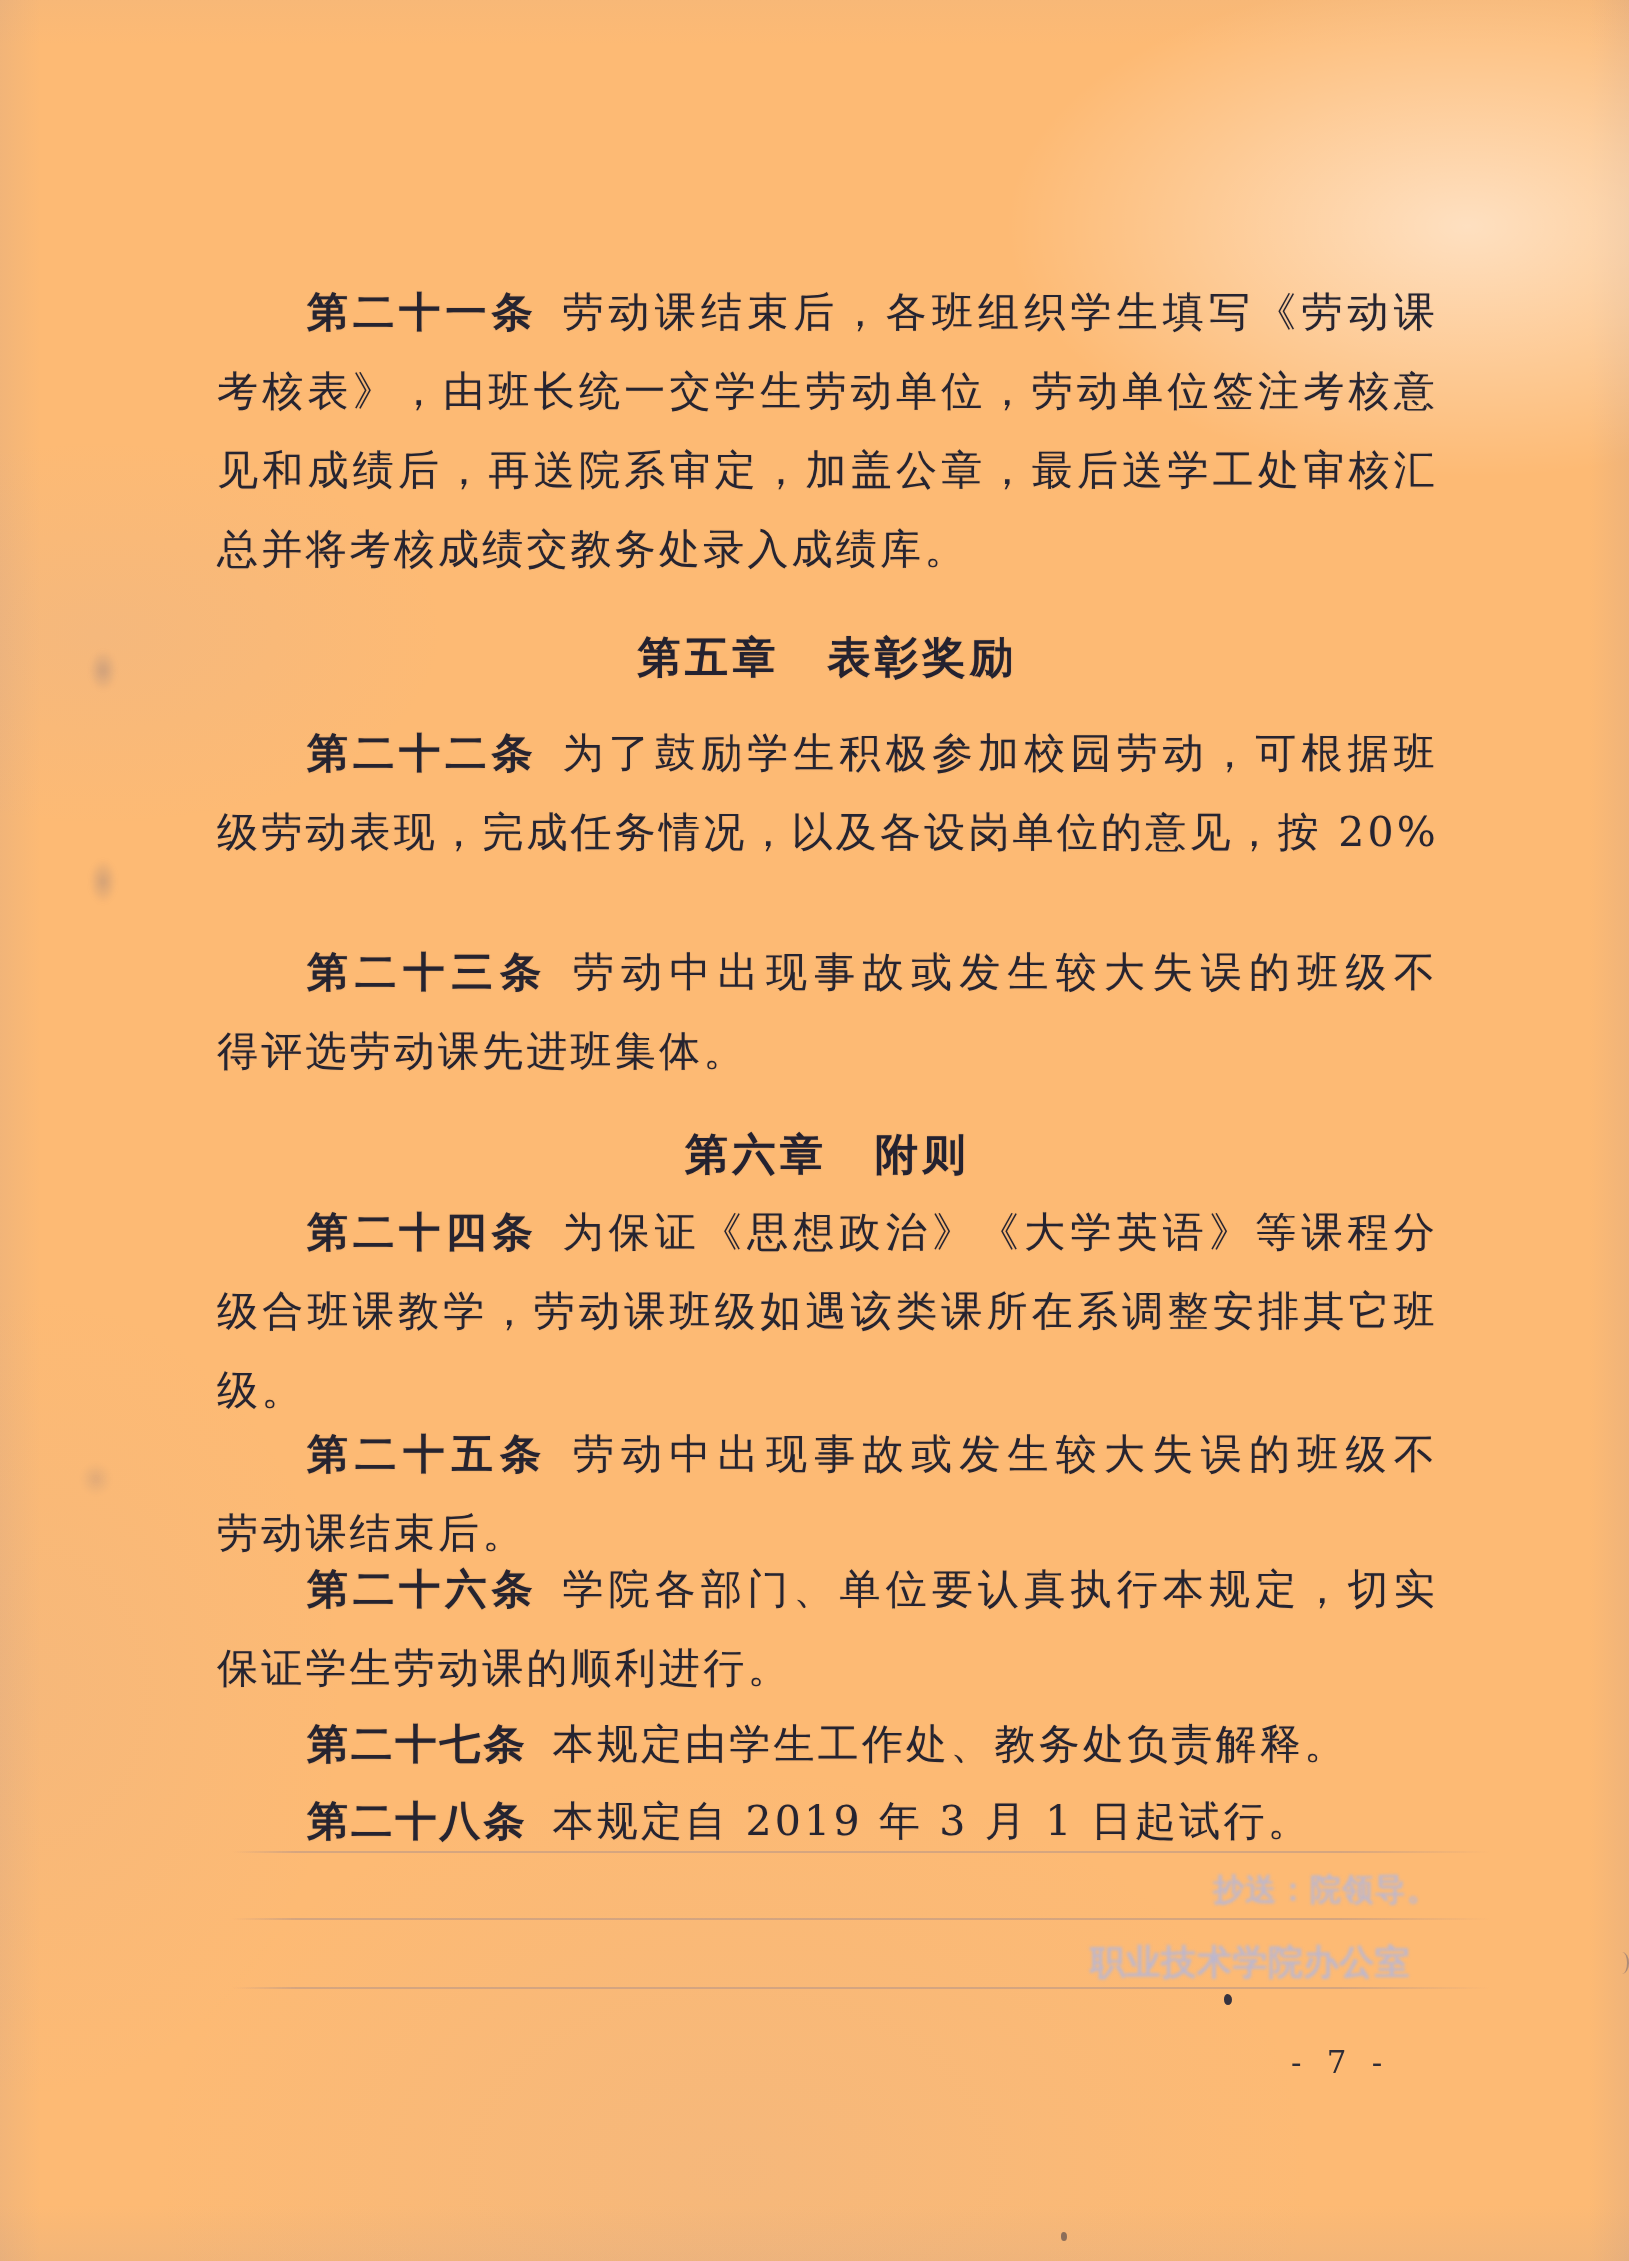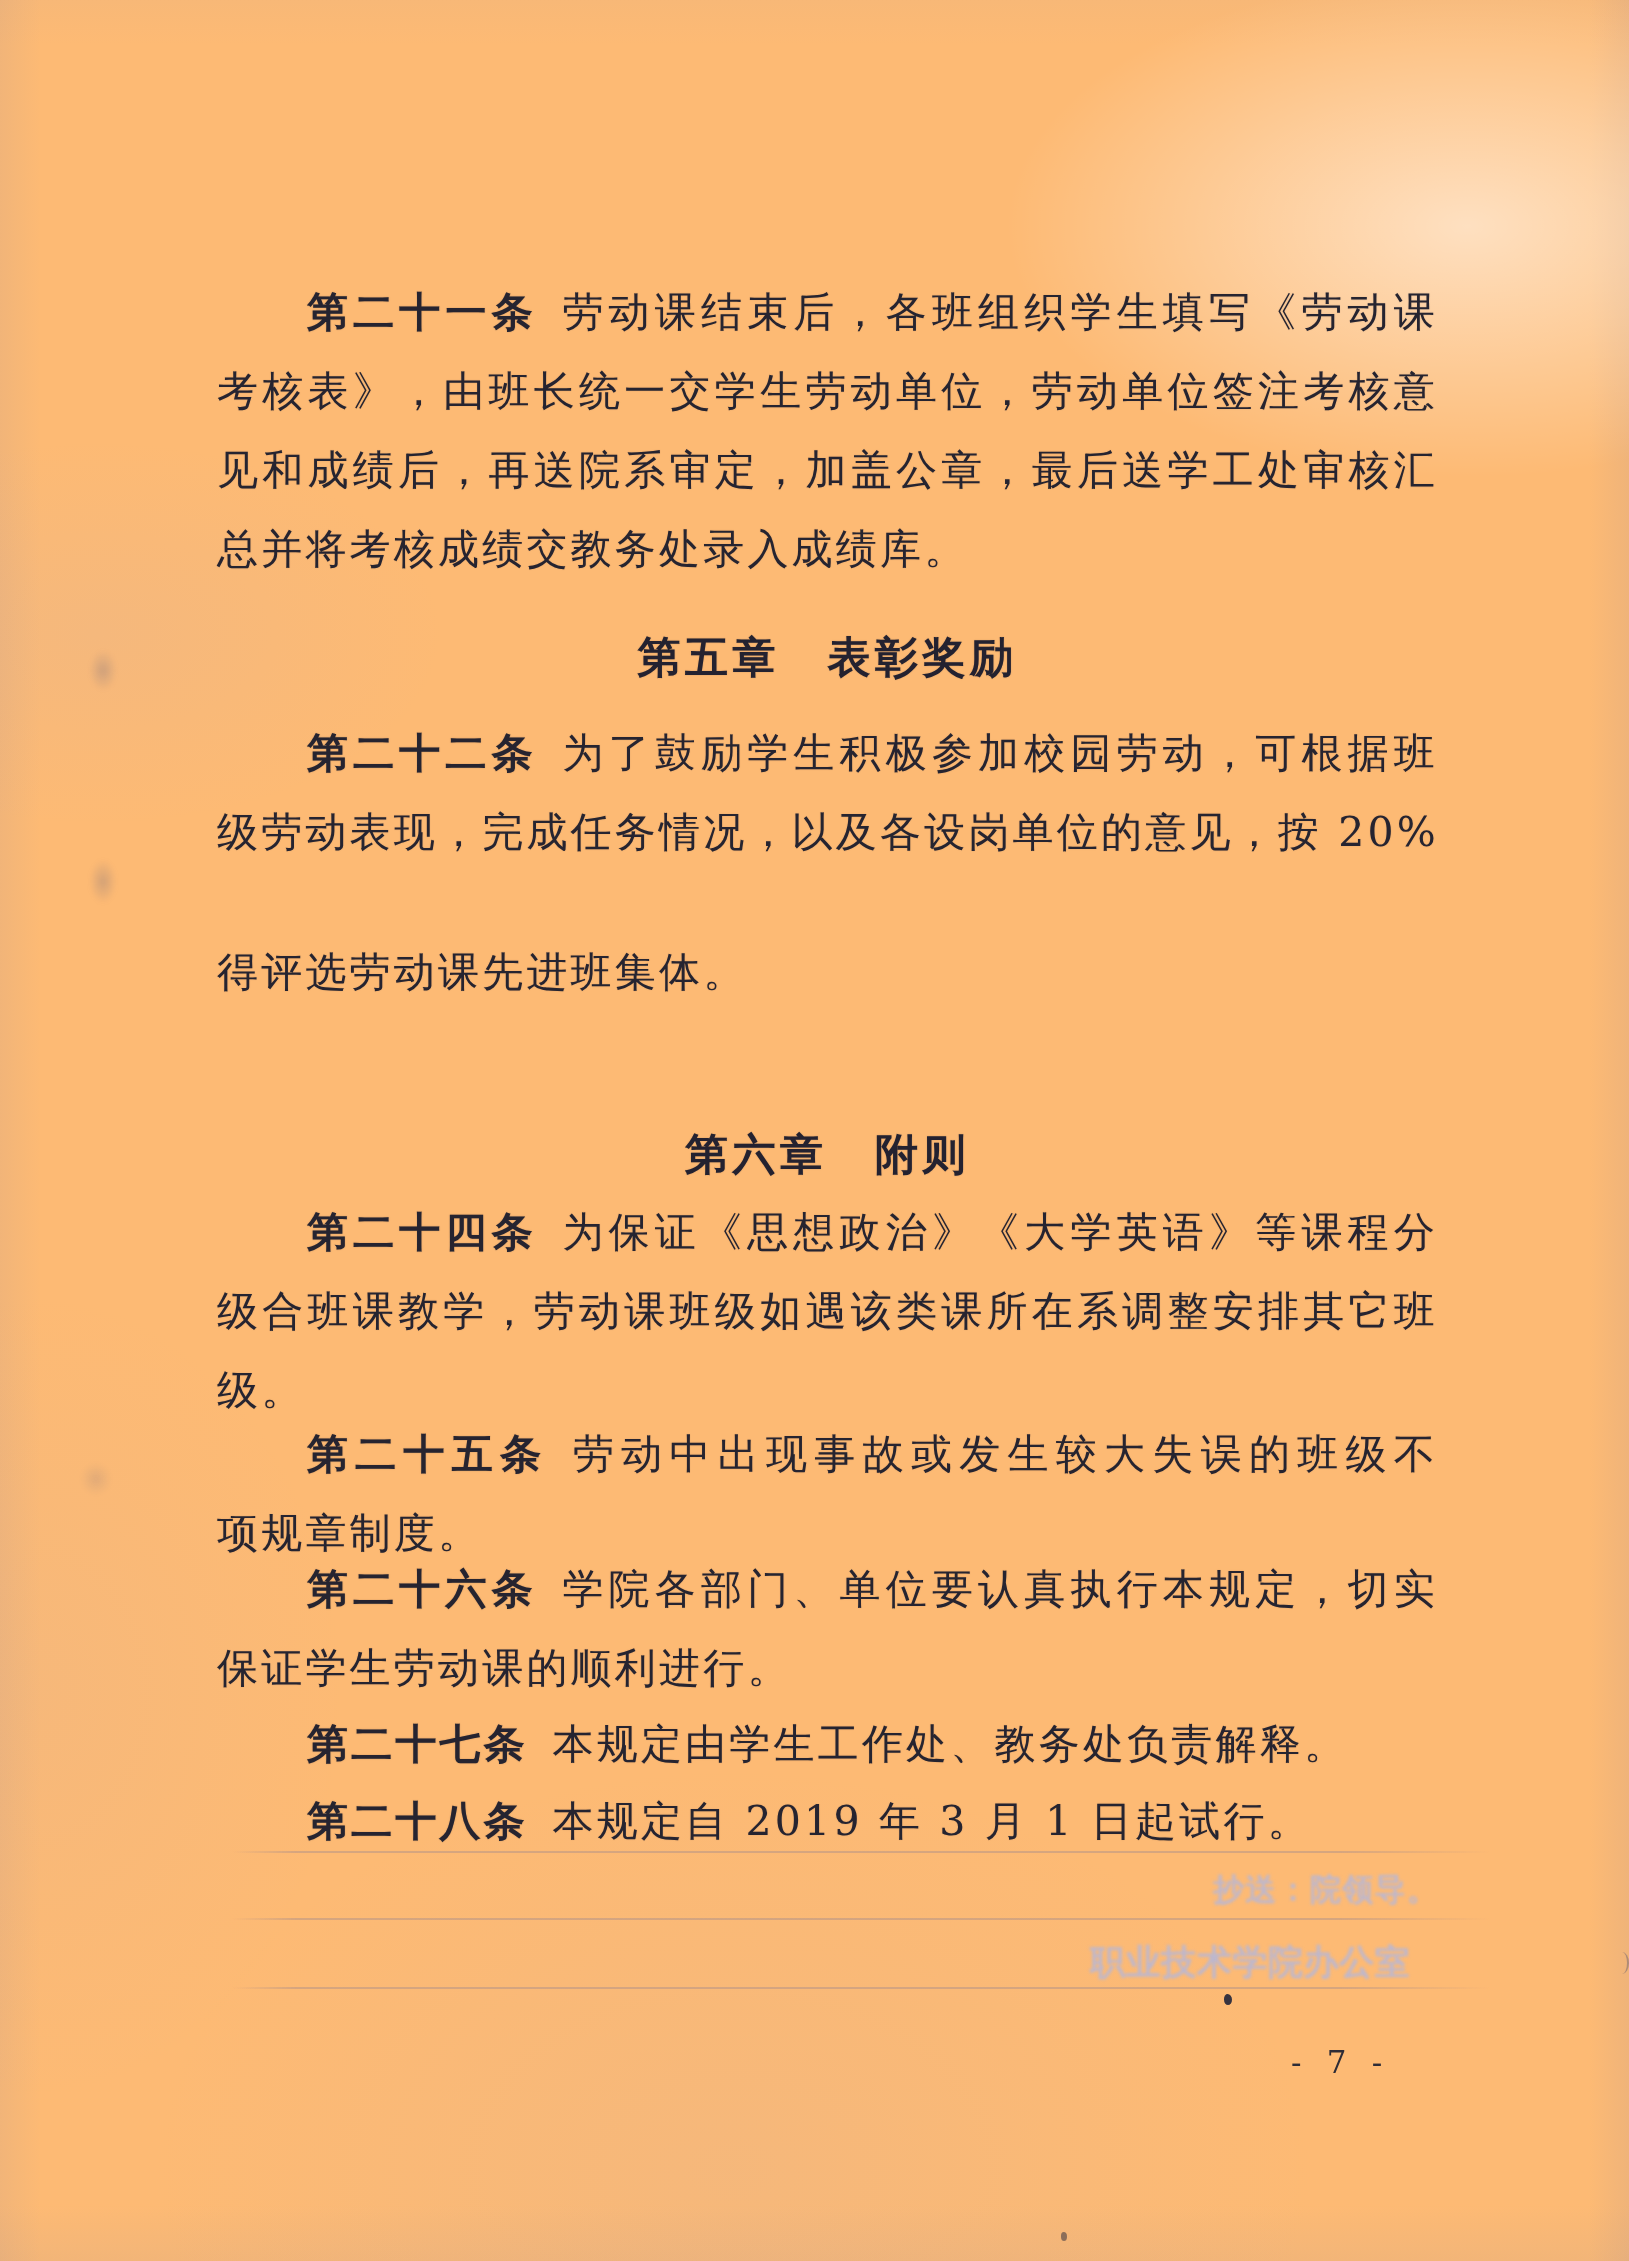--- a/index.html
+++ b/index.html
@@ -100,34 +100,35 @@
     </div>
 
     <div class="chapter" style="top:618px">第五章　表彰奖励</div>
 
     <div class="para" style="top:714px">
       <div class="line fill indent"><span class="num">第二十二条</span><span>为了鼓励学生积极参加校园劳动，可根据班</span></div>
       <div class="line fill">级劳动表现，完成任务情况，以及各设岗单位的意见，按 20%</div>
     </div>
 
     <div class="para" style="top:933px">
+      <div class="line fill indent"><span class="num">第二十三条</span><span>劳动中出现事故或发生较大失误的班级不</span></div>
       <div class="line">得评选劳动课先进班集体。</div>
     </div>
 
     <div class="chapter" style="top:1115px">第六章　附则</div>
 
     <div class="para" style="top:1193px">
       <div class="line fill indent"><span class="num">第二十四条</span><span>为保证《思想政治》《大学英语》等课程分</span></div>
       <div class="line fill">级合班课教学，劳动课班级如遇该类课所在系调整安排其它班</div>
       <div class="line">级。</div>
     </div>
 
     <div class="para" style="top:1415px">
       <div class="line fill indent"><span class="num">第二十五条</span><span>劳动中出现事故或发生较大失误的班级不</span></div>
-      <div class="line">项规章制度。</div>
+      <div class="line">劳动课结束后。</div>
     </div>
 
     <div class="para" style="top:1550px">
       <div class="line fill indent"><span class="num">第二十六条</span><span>学院各部门、单位要认真执行本规定，切实</span></div>
       <div class="line">保证学生劳动课的顺利进行。</div>
     </div>
 
     <div class="para" style="top:1705px">
       <div class="line indent"><span class="num">第二十七条</span><span>本规定由学生工作处、教务处负责解释。</span></div>
     </div>

